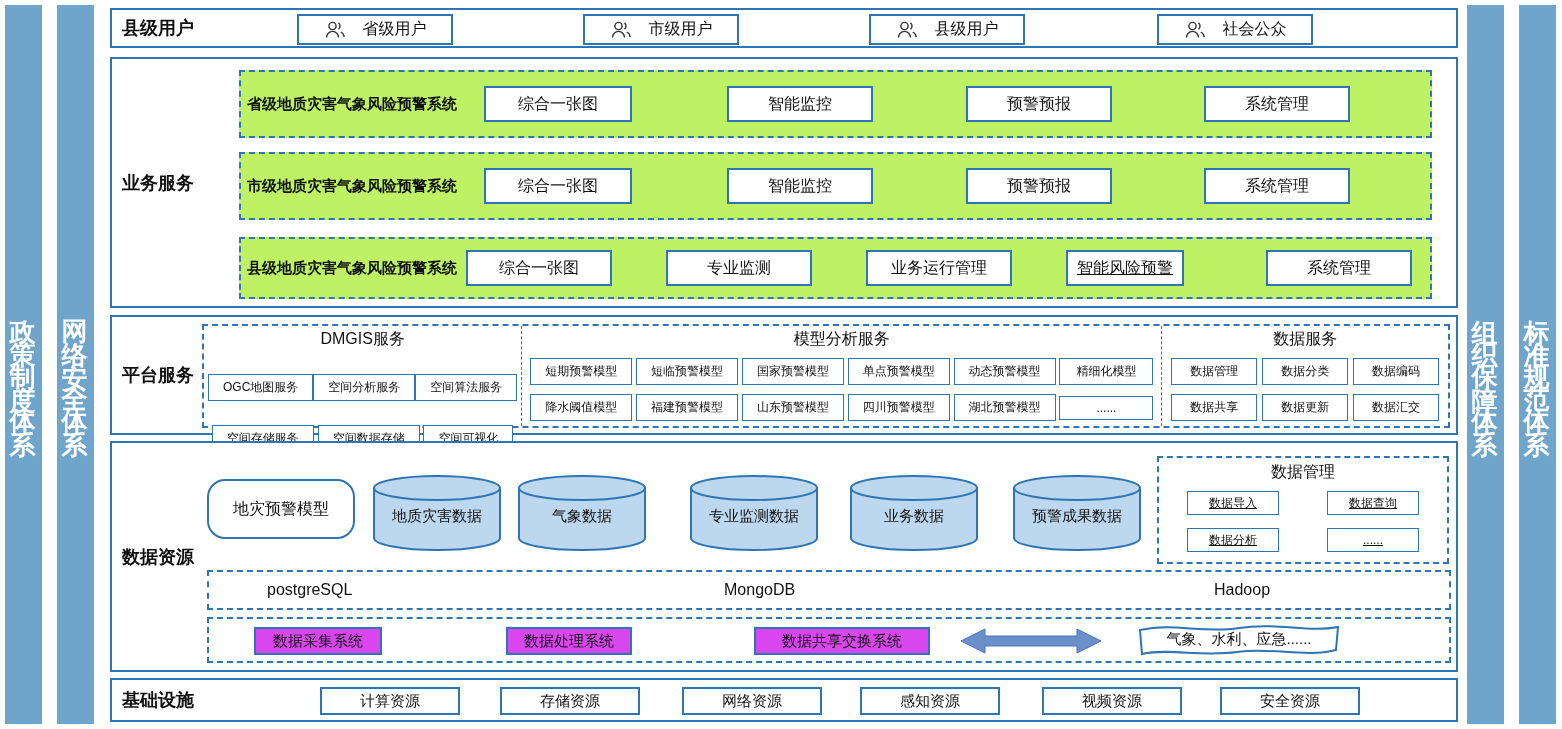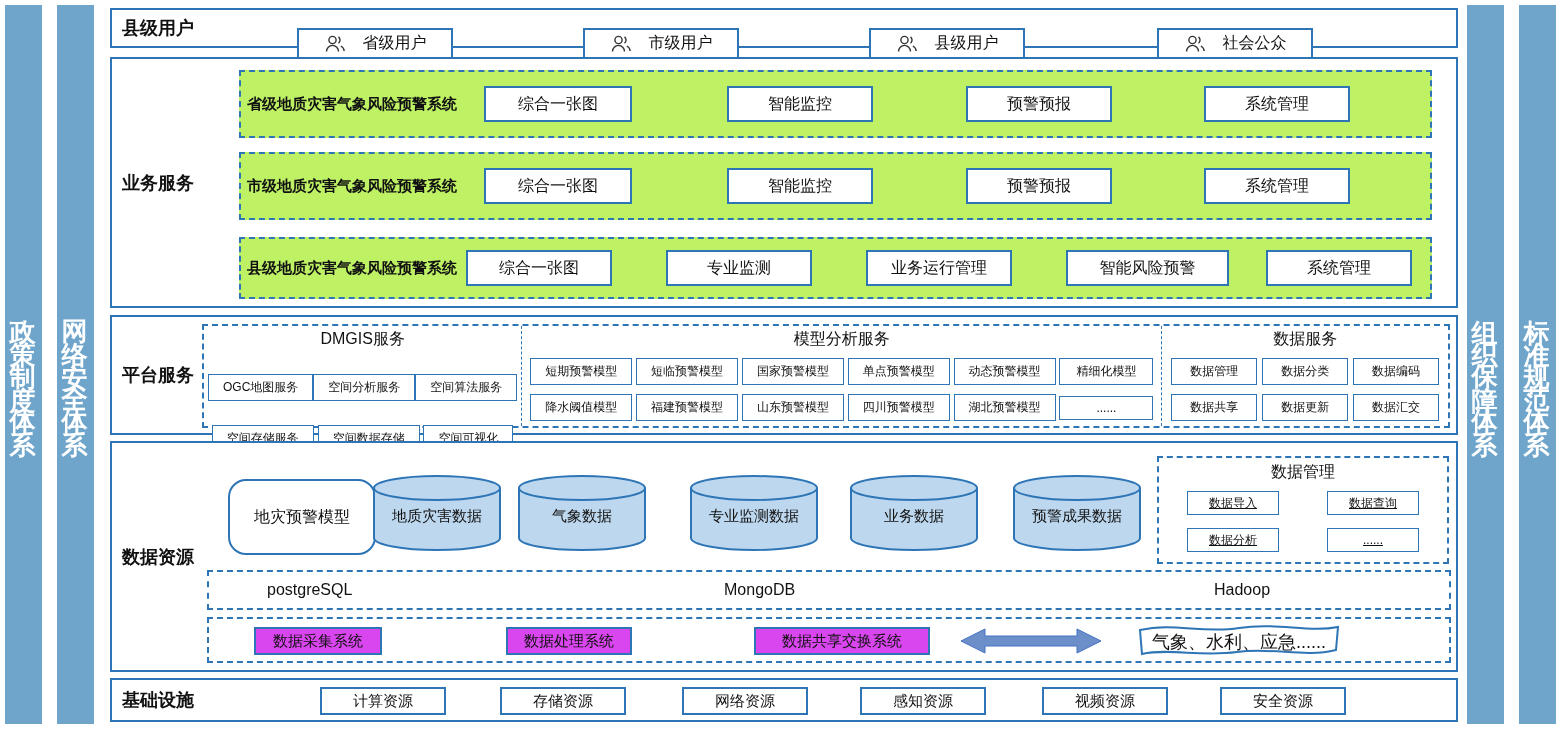--- a/index.html
+++ b/index.html
@@ -12,64 +12,64 @@
           color:#fff; font-weight:bold; font-size:26px; writing-mode:vertical-rl;
           text-orientation:upright; letter-spacing:22px;
           display:flex; align-items:center; justify-content:center; }
 
   .main { position:absolute; left:110px; top:0; width:1348px; height:729px; }
   .sec { position:absolute; left:0; width:1348px; border:2px solid #2E75B6; background:#fff; }
   .sec-label { position:absolute; left:10px; top:50%; transform:translateY(-50%);
                font-weight:bold; font-size:18px; white-space:nowrap; }
 
   .ubox { position:absolute; top:4px; height:31px; width:156px; border:2px solid #2E75B6;
-          display:flex; align-items:center; justify-content:center; gap:17px; font-size:16px; background:#fff;margin-top:14px; }
+          display:flex; align-items:center; justify-content:center; gap:17px; font-size:16px; background:#fff; }
   .uicon { width:22px; height:20px; flex:0 0 auto; }
 
   .dashed { border:2px dashed #2E75B6; position:absolute; background:#bef264; }
   .sysname { position:absolute; left:6px; top:50%; transform:translateY(-50%);
              font-weight:bold; font-size:15px; white-space:nowrap; }
   .mbox { position:absolute; height:36px; border:2px solid #2E75B6; background:#fff;
           display:flex; align-items:center; justify-content:center; font-size:16px; }
 
   .pwrap { position:absolute; left:90px; top:7px; width:1248px; height:104px;
            border:2px dashed #2E75B6; display:flex; }
   .pgroup { display:flex; flex-direction:column; }
   .pgroup.g0 { flex:0 0 288px; border-right:1px dashed #2E75B6;gap:24px; }
   .pgroup.g1 { flex:0 0 640px; border-right:1px dashed #2E75B6; }
   .pgroup.g2 { flex:1; }
   .ptitle { text-align:center; font-size:16px; padding-top:3px; height:27px; }
   .prow { flex:1; display:flex; justify-content:space-evenly; align-items:center; padding:0 4px; }
   .pbox { border:1.5px solid #2E75B6; font-size:12px; padding:4px 14px; min-width:86px;
           text-align:center; white-space:nowrap; background:#fff; }
   .g1 .pbox { min-width:94px; }
 
-  .modelbox { position:absolute; left:95px; top:36px; width:148px; height:76px;
+  .modelbox { position:absolute; left:95px; top:36px; width:148px; height:60px;
               border:2px solid #2E75B6; border-radius:18px; display:flex; align-items:center;
-              justify-content:center; font-size:16px; background:#fff;margin-left:21px; }
+              justify-content:center; font-size:16px; background:#fff; }
   .cyl { position:absolute; top:30px; width:134px; height:80px; }
   .cyl svg { position:absolute; left:0; top:0; }
   .cyl span { position:absolute; left:0; top:34px; width:100%; text-align:center; font-size:15px; }
 
   .dm { position:absolute; left:1045px; top:13px; width:292px; height:108px; border:2px dashed #2E75B6; }
   .dm-title { text-align:center; font-size:16px; margin-top:4px; }
   .dm-grid { display:grid; grid-template-columns:1fr 1fr; gap:13px 48px; padding:8px 28px 0 28px; }
   .dm-box { border:1.5px solid #2E75B6; height:24px; font-size:12px; display:flex;
             align-items:center; justify-content:center; background:#fff;text-decoration:underline; }
 
   .dbbar { position:absolute; left:95px; top:127px; width:1244px; height:40px; border:2px dashed #2E75B6; }
   .db-span { position:absolute; top:0; line-height:36px; font-size:16px; }
 
   .sysbar { position:absolute; left:95px; top:174px; width:1244px; height:46px; border:2px dashed #2E75B6; }
   .sys-box { position:absolute; top:8px; height:28px; border:2px solid #2E75B6; background:#d946ef;
              display:flex; align-items:center; justify-content:center; font-size:15px; }
   .wavy { position:absolute; left:925px; top:2px; width:210px; height:40px; }
-  .wavy span { position:absolute; left:0; top:9px; width:100%; text-align:center; font-size:18px; }
-
-  .ibox { position:absolute; top:7px; height:28px; width:126px; border:2px solid #2E75B6; background:#fff;
+  .wavy span { position:absolute; left:0; top:9px; width:100%; text-align:center; font-size:15px; }
+
+  .ibox { position:absolute; top:7px; height:28px; width:140px; border:2px solid #2E75B6; background:#fff;
           display:flex; align-items:center; justify-content:center; font-size:15px;text-align:center; }
 </style>
 </head>
 <body>
 
 <div class="canvas">
 
   <div class="vbar" style="left:5px">政策制度体系</div>
   <div class="vbar" style="left:57px">网络安全体系</div>
 
@@ -135,21 +135,21 @@
         <div class="mbox" style="left:486px;top:14px;width:146px;">智能监控</div>
         <div class="mbox" style="left:725px;top:14px;width:146px;">预警预报</div>
         <div class="mbox" style="left:963px;top:14px;width:146px;">系统管理</div>
       </div>
 
       <div class="dashed" style="left:127px;top:178px;width:1193px;height:62px;">
         <div class="sysname">县级地质灾害气象风险预警系统</div>
         <div class="mbox" style="left:225px;top:11px;width:146px;">综合一张图</div>
         <div class="mbox" style="left:425px;top:11px;width:146px;">专业监测</div>
         <div class="mbox" style="left:625px;top:11px;width:146px;">业务运行管理</div>
-        <div class="mbox" style="left:825px;top:11px;width:163px;">智能风险预警</div>
+        <div class="mbox" style="left:825px;top:11px;width:118px;text-decoration:underline;">智能风险预警</div>
         <div class="mbox" style="left:1025px;top:11px;width:146px;">系统管理</div>
       </div>
     </div>
 
     <div class="sec" style="top:315px;height:120px;">
       <div class="sec-label">平台服务</div>
       <div class="pwrap">
 
         <div class="pgroup g0">
           <div class="ptitle">DMGIS服务</div>

